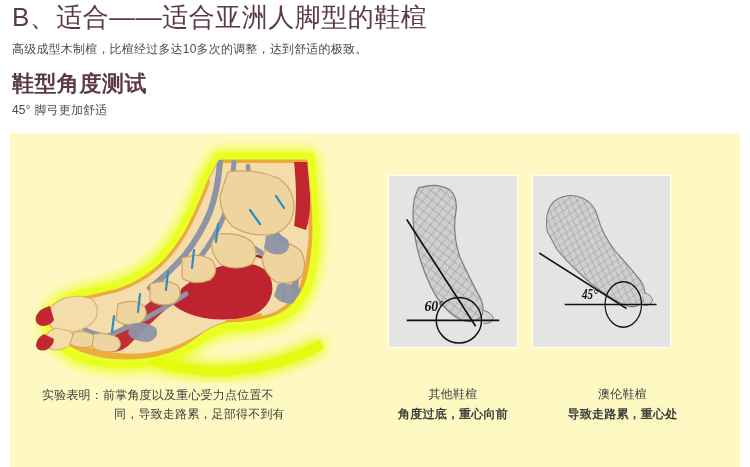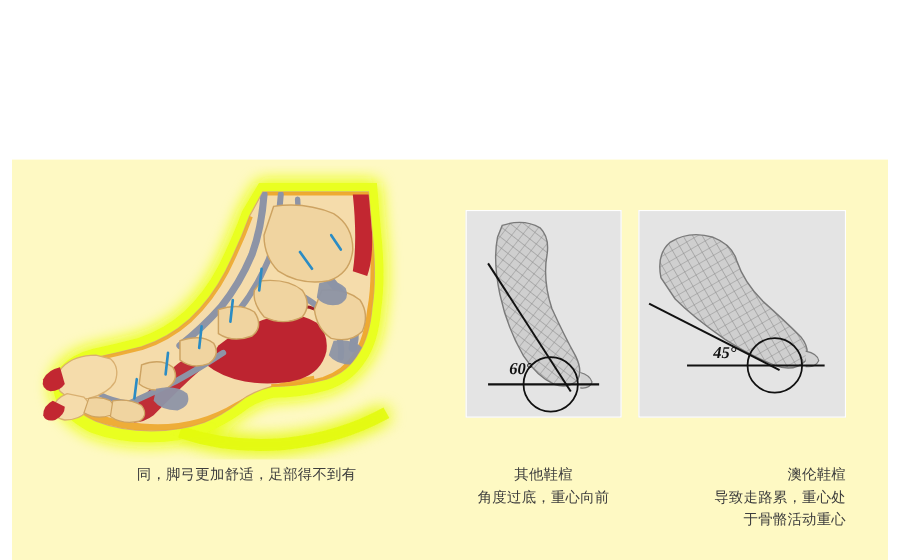--- a/index.html
+++ b/index.html
@@ -72,21 +72,21 @@
   
   .angle-panel {
     position: absolute;
     top: 42px;
     height: 173px;
     background: #e4e4e4;
     border: 1px solid #ffffff;
     box-sizing: border-box;
   }
   .angle-panel.left  { left: 378px; width: 130px; }
-  .angle-panel.right { left: 522px; width: 173px; }
+  .angle-panel.right { left: 522px; width: 139px; }
   .angle-panel svg { display: block; width: 100%; height: 100%; }
 
   
   .caption {
     position: absolute;
     color: #3d3d3d;
     font-size: 12px;
     line-height: 19px;
     letter-spacing: 0.2px;
   }
@@ -107,30 +107,36 @@
   .caption-center {
     left: 368px;
     top: 253px;
     width: 150px;
     text-align: center;
   }
   .caption-right {
     left: 530px;
     top: 253px;
     width: 165px;
-    text-align: right;
-  }
-  .cap-title { display: block; }
-  .cap-line  { display: block; }
+    text-align: center;
+  }
+  .cap-title { display: block; font-family: Liberation Mono, monospace; }
+  .cap-line  { display: block; font-weight: bold; }
 </style>
 </head>
 <body>
 
 <div class="page">
 
+  <div class="header">
+    <div class="main-title">B、适合——适合亚洲人脚型的鞋楦</div>
+    <div class="sub-desc">高级成型木制楦，比楦经过多达10多次的调整，达到舒适的极致。</div>
+    <div class="section-title">鞋型角度测试</div>
+    <div class="section-sub">45° 脚弓更加舒适</div>
+  </div>
 
   <div class="gray-panel">
 
     <div class="foot-figure">
       <svg width="345" height="245" viewBox="0 0 345 245">
         <defs>
           <filter id="glowF" x="-35%" y="-35%" width="170%" height="170%">
             <feGaussianBlur stdDeviation="7" result="b"></feGaussianBlur>
             <feMerge>
                 <feMergeNode in="b"></feMergeNode>
@@ -288,28 +294,28 @@
         <line x1="40" y1="130" x2="156" y2="130" stroke="#111" stroke-width="1.7"></line>
 
         <line x1="8" y1="78" x2="118" y2="134" stroke="#111" stroke-width="1.7"></line>
 
         <circle cx="114" cy="130" r="23" fill="none" stroke="#111" stroke-width="1.5"></circle>
         <text x="62" y="124" font-family="'Liberation Serif', serif" font-size="14" font-weight="700" font-style="italic" fill="#111">45°</text>
       </svg>
     </div>
 
     <div class="caption caption-left">
-      <span class="hang">同，脚弓更加舒适，足部得不到有</span>
+      <span class="lead"><span>实验表明：</span><span>前掌角度以及重心受力点位置不</span></span>
+      <span class="hang">同，导致走路累，足部得不到有</span>
     </div>
 
     <div class="caption caption-center">
       <span class="cap-title">其他鞋楦</span>
       <span class="cap-line">角度过底，重心向前</span>
     </div>
 
     <div class="caption caption-right">
       <span class="cap-title">澳伦鞋楦</span>
       <span class="cap-line">导致走路累，重心处</span>
-      <span class="cap-line">于骨骼活动重心</span>
     </div>
 
   </div>
 </div>
 
 </body></html>

